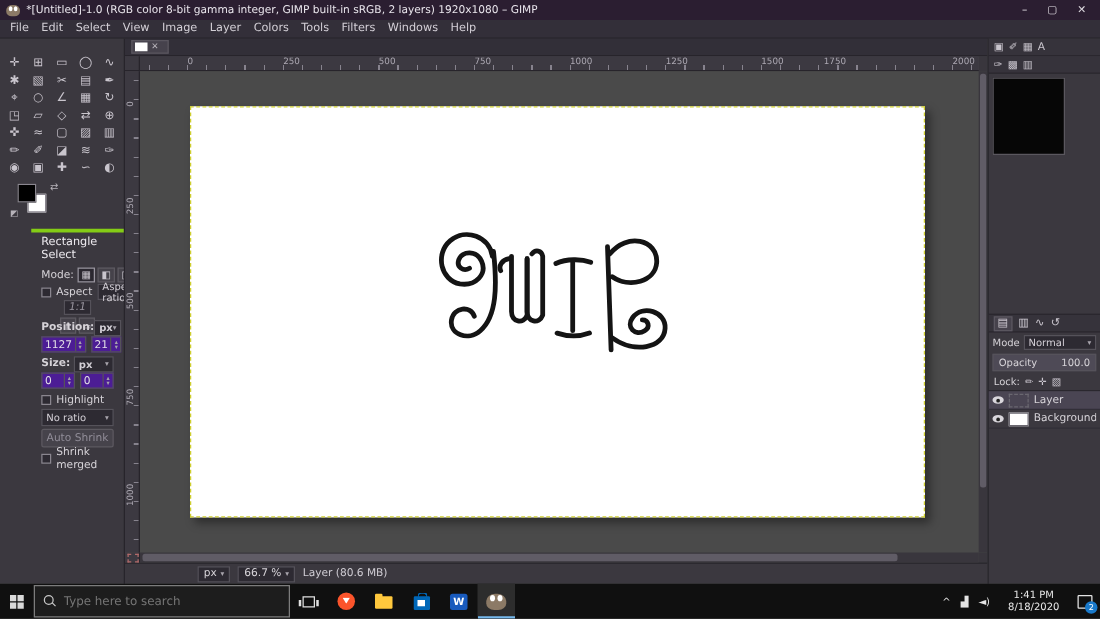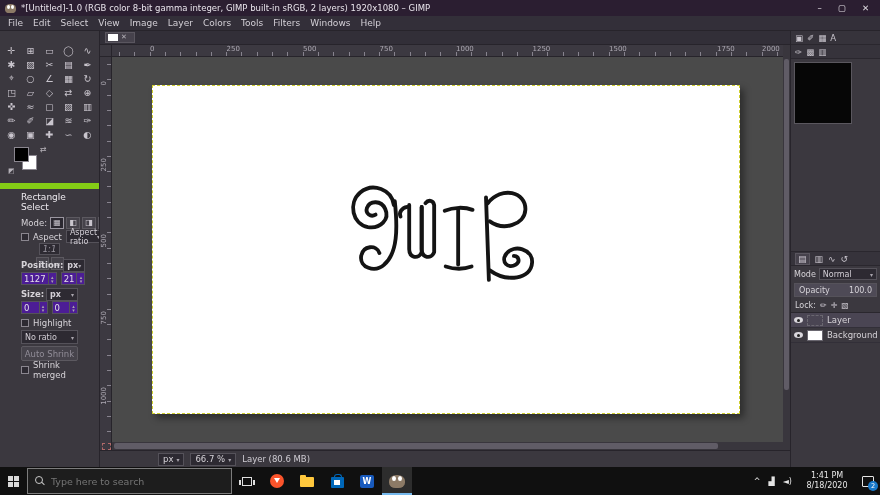--- a/index.html
+++ b/index.html
@@ -33,21 +33,21 @@
     border-right:1px solid #27242b;display:flex;flex-direction:column;}
   .tools-grid{display:grid;grid-template-columns:repeat(5,1fr);padding:12px 2px 0 2px;}
   .tool{height:14px;display:flex;align-items:center;justify-content:center;font-size:9.5px;color:#c9c5cd;}
   .swatch-area{position:relative;height:40px;margin:2px 0 0 8px;flex:0 0 auto;}
   .fg-swatch{position:absolute;left:6px;top:4px;width:15px;height:15px;background:#000;border:1px solid #8a868f;z-index:2;}
   .bg-swatch{position:absolute;left:14px;top:12px;width:15px;height:15px;background:#fff;border:1px solid #8a868f;z-index:1;}
   .swap-icon{position:absolute;left:32px;top:2px;font-size:8px;color:#b7b3ba;}
   .reset-icon{position:absolute;left:0px;top:24px;font-size:7px;color:#b7b3ba;}
 
   
-  .tool-options{flex:1;border-top:6px solid #84cc16;padding:2px 21px;font-size:8.5px;overflow:hidden;}
+  .tool-options{flex:1;border-top:3px solid #84cc16;padding:2px 8px;font-size:8.5px;overflow:hidden;margin-left:25px;}
   .to-title{font-size:9px;color:#edeaef;margin:1px 0 3px 0;}
   .opt-row{display:flex;align-items:center;gap:4px;height:13px;}
   .cb-box{width:8px;height:8px;border:1px solid #8a868f;background:#2d2a32;flex:0 0 auto;
     font-size:7px;line-height:7px;text-align:center;color:#fff;}
   .checked .cb-box::after{content:"✕";}
   .mode-row{display:flex;align-items:center;gap:3px;height:15px;}
   .mode-btn{width:14px;height:12px;border:1px solid #5c5960;background:#45424a;display:flex;
     align-items:center;justify-content:center;font-size:8px;color:#c9c5cd;}
   .mode-btn.active{background:#2b2830;border-color:#9a96a0;}
   .dd{display:flex;align-items:center;background:#2d2a32;border:1px solid #55525a;height:13px;padding:0 3px;font-size:8px;color:#d3cfd6;}
@@ -349,21 +349,21 @@
     <div class="ruler-corner"></div>
     <div class="hruler">
 
     <span class="lbl" style="left: 38px;">0</span>
         <span class="lbl" style="left: 114.5px;">250</span>
         <span class="lbl" style="left: 191px;">500</span>
         <span class="lbl" style="left: 267.5px;">750</span>
         <span class="lbl" style="left: 344px;">1000</span>
         <span class="lbl" style="left: 420.5px;">1250</span>
         <span class="lbl" style="left: 497px;">1500</span>
-        <span class="lbl" style="left: 605px;">1750</span>
+        <span class="lbl" style="left: 547px;">1750</span>
         <span class="lbl" style="left: 650px;">2000</span>
       </div>
     <div class="vscroll-top"></div>
 
     <div class="vruler">
 
     <span class="lbl" style="top: 24px;">0</span>
         <span class="lbl" style="top: 100.5px;">250</span>
         <span class="lbl" style="top: 177px;">500</span>
         <span class="lbl" style="top: 253.5px;">750</span>

